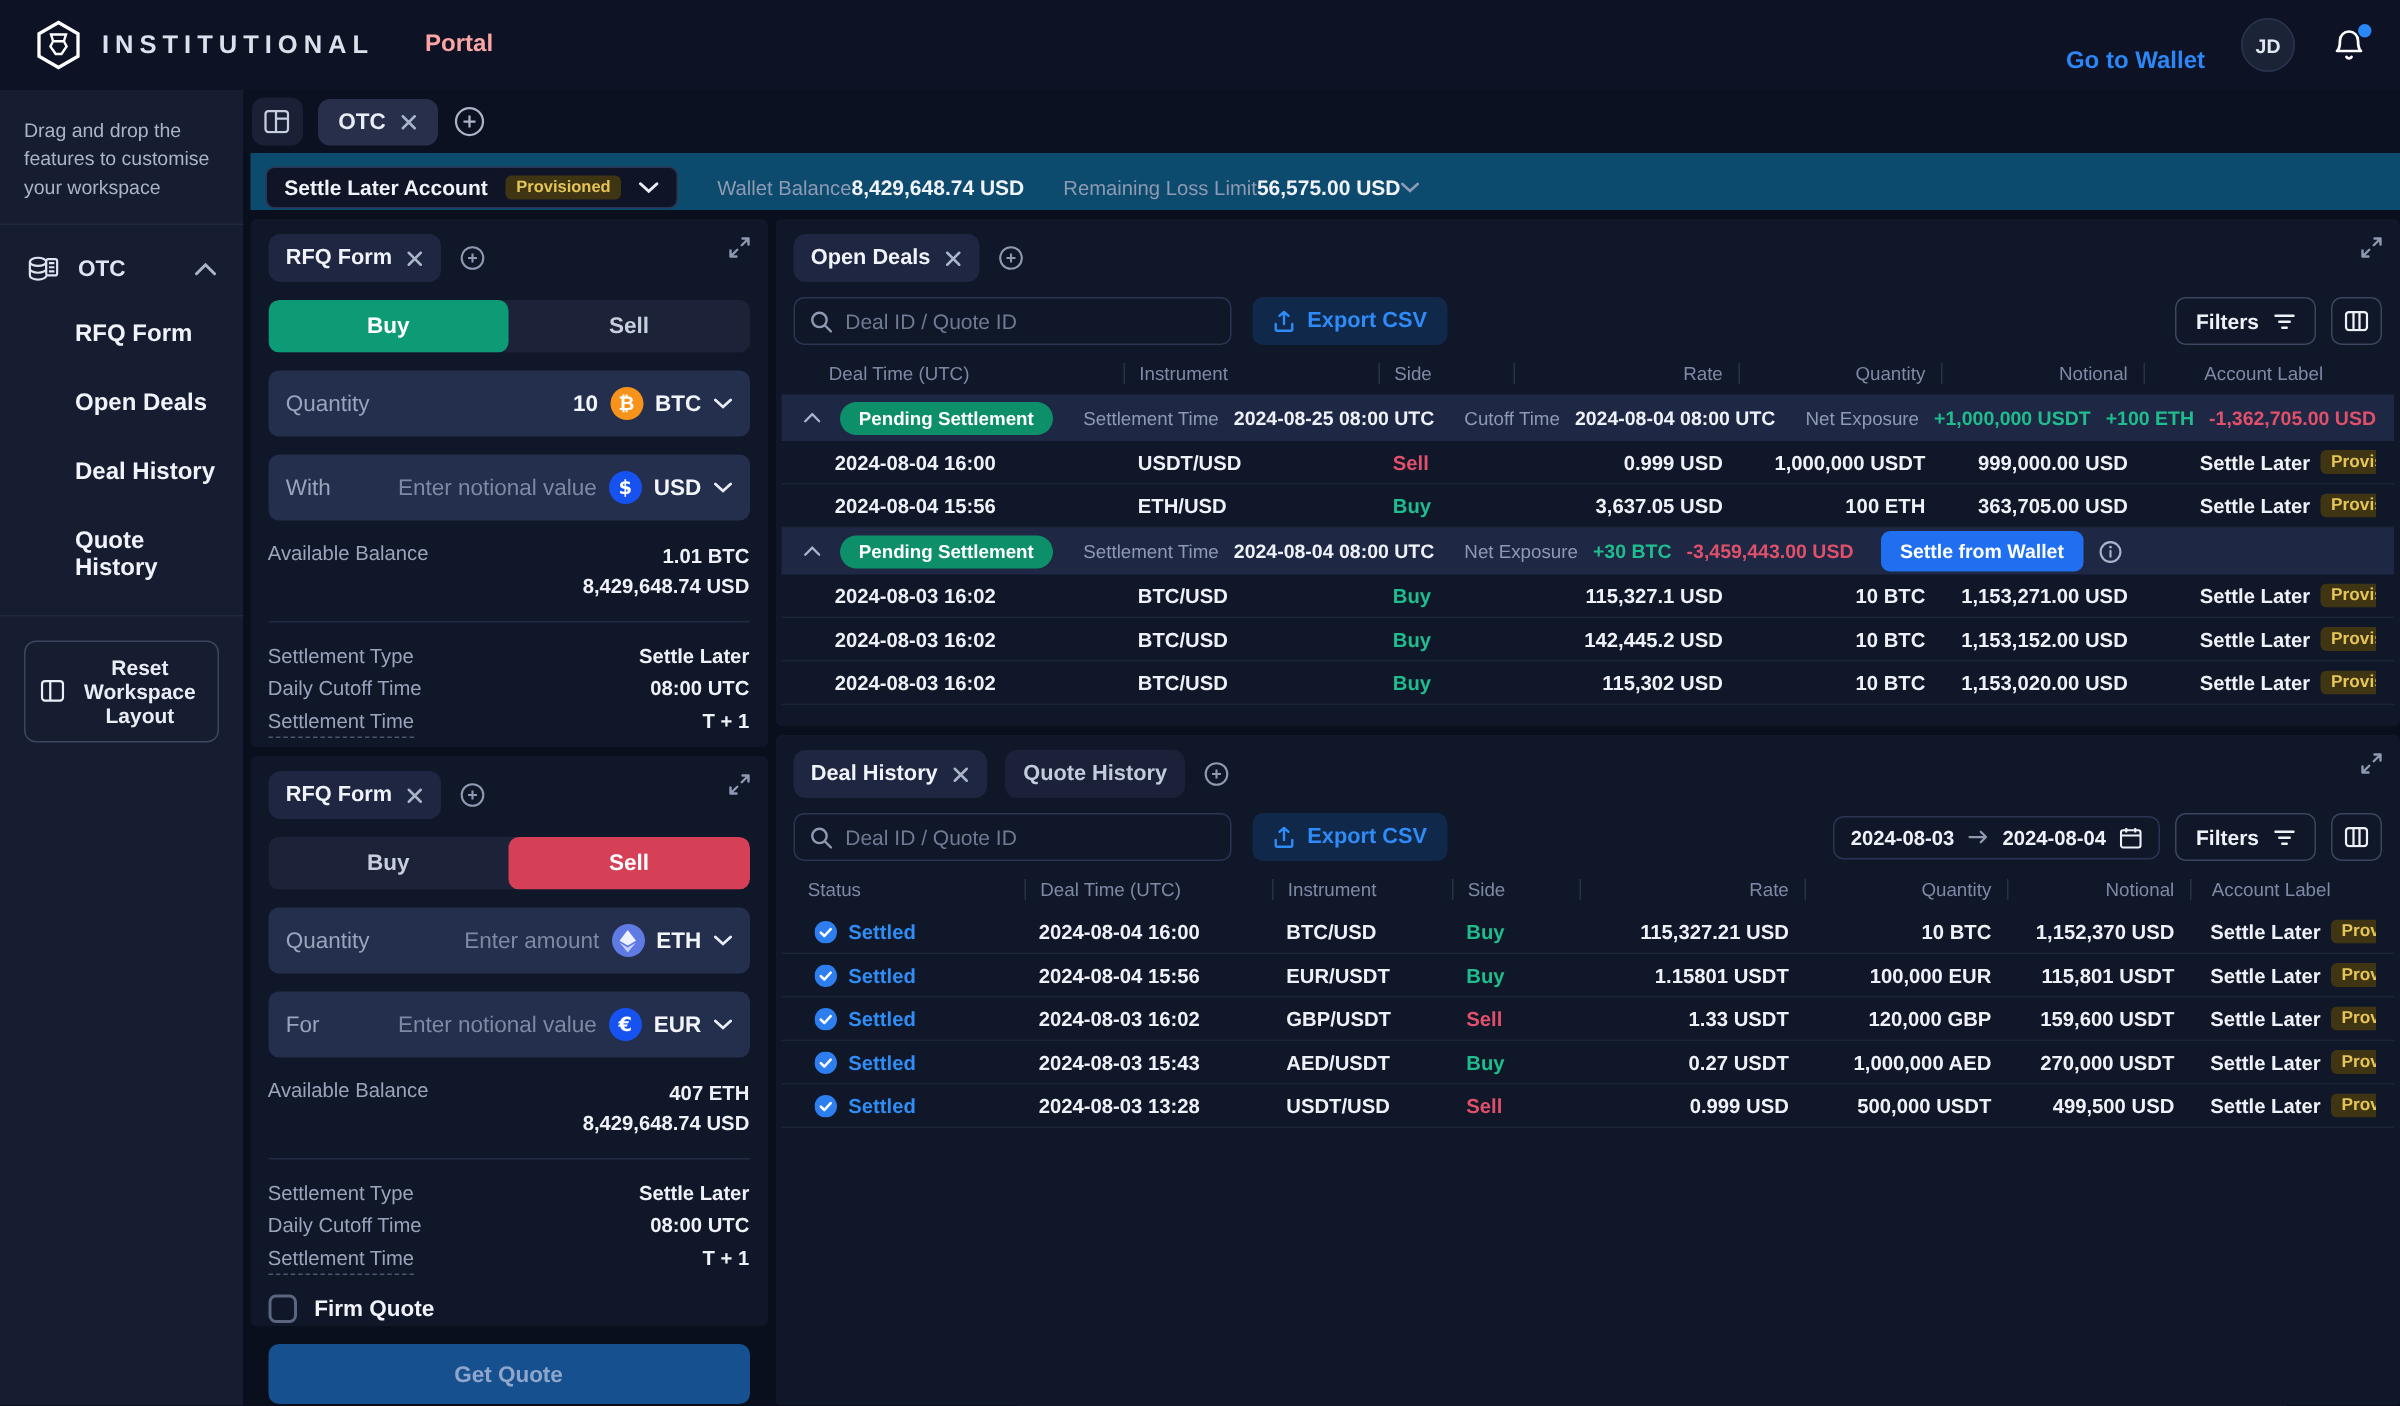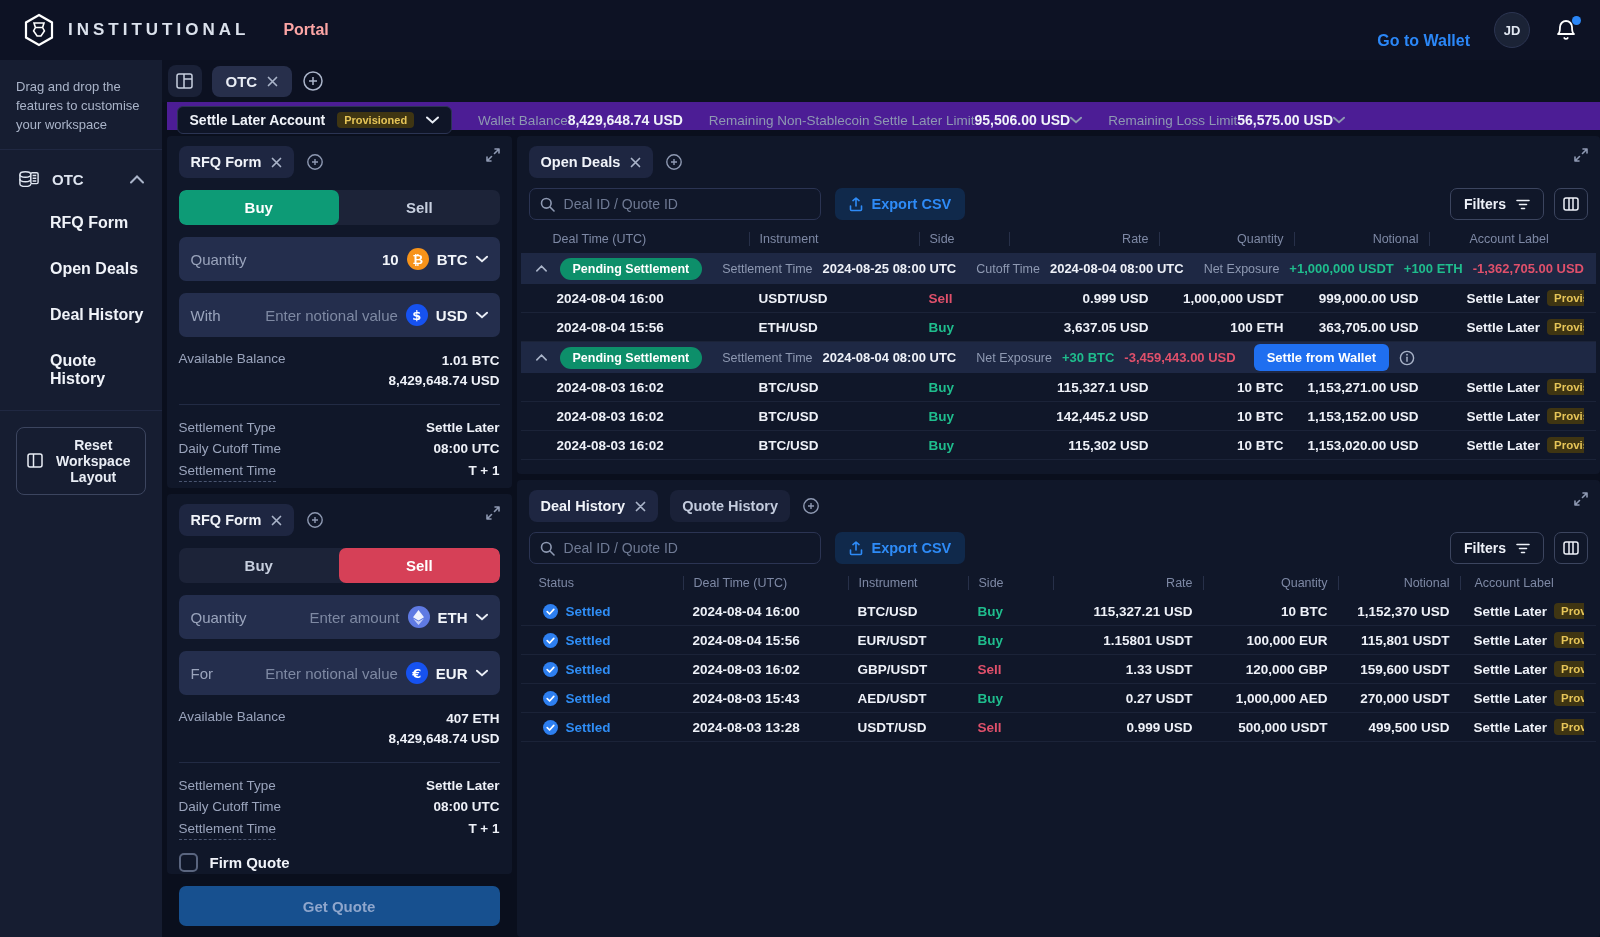--- a/index.html
+++ b/index.html
@@ -31,21 +31,21 @@
   .reset-btn { margin:16px 16px; border:1px solid #3c455f; border-radius:8px; background:transparent;
     color:#e9edf5; font-size:14px; font-weight:600; padding:9px 10px; display:flex; align-items:center; justify-content:center; gap:9px; cursor:pointer; font-family:inherit; }
 
   .main { flex:1; display:flex; flex-direction:column; background:#0a0f1d; }
   .tabstrip { height:42px; display:flex; align-items:center; gap:10px; padding:0 0 0 6px; background:#0c1121; }
   .iconbtn { width:34px; height:32px; border-radius:8px; background:#1a2137; display:flex; align-items:center; justify-content:center; cursor:pointer; }
   .ws-tab { display:flex; align-items:center; gap:10px; background:#272f4b; border-radius:8px; padding:7px 14px; font-size:15px; font-weight:700; cursor:pointer; }
   .plusbtn { cursor:pointer; display:flex; align-items:center; }
 
   
-  .acctbar { height:28px; margin-left:5px; background:#4c1d95; display:flex; align-items:center; gap:26px; padding:8px 14px 0 10px; }
+  .acctbar { height:38px; margin-left:5px; background:#0c4a6e; display:flex; align-items:center; gap:26px; padding:8px 14px 0 10px; }
   .acct-select { display:flex; align-items:center; gap:12px; background:#0f1527; border:1px solid #2b3453; border-radius:6px; padding:5px 12px; cursor:pointer; }
   .acct-name { font-size:14px; font-weight:700; color:#f0f3f9; }
   .badge-gold { background:#3f3512; color:#e6c558; font-size:11px; font-weight:700; border-radius:4px; padding:2px 7px; }
   .metric { display:flex; align-items:center; }
   .metric-label { font-size:13.5px; color:#8e99b2; }
   .metric-value { font-size:14px; font-weight:700; color:#f0f3f9; }
   .metric .chev { cursor:pointer; }
 
   
   .content { flex:1; display:flex; gap:5px; padding:6px 0 0 5px; overflow:hidden; }
@@ -235,29 +235,20 @@
           <svg width="13" height="8" viewBox="0 0 13 8" fill="none" stroke="#e9edf5" stroke-width="2" stroke-linecap="round">
               <path d="M1 1.5 6.5 6.5 12 1.5"></path>
             </svg>
         </span>
       </div>
       <div class="metric">
         <span class="metric-label">Wallet Balance</span>
         <span class="metric-value">8,429,648.74 USD</span>
       </div>
       <div class="metric">
-        <span class="metric-label">Remaining Non-Stablecoin Settle Later Limit</span>
-        <span class="metric-value">95,506.00 USD</span>
-        <span class="chev">
-          <svg width="12" height="8" viewBox="0 0 13 8" fill="none" stroke="#8e99b2" stroke-width="2" stroke-linecap="round">
-              <path d="M1 1.5 6.5 6.5 12 1.5"></path>
-            </svg>
-        </span>
-      </div>
-      <div class="metric">
         <span class="metric-label">Remaining Loss Limit</span>
         <span class="metric-value">56,575.00 USD</span>
         <span class="chev">
           <svg width="12" height="8" viewBox="0 0 13 8" fill="none" stroke="#8e99b2" stroke-width="2" stroke-linecap="round">
               <path d="M1 1.5 6.5 6.5 12 1.5"></path>
             </svg>
         </span>
       </div>
     </div>
 
@@ -642,20 +633,35 @@
             </div>
             <button class="export">
               <span>
                 <svg width="14" height="15" viewBox="0 0 14 15" fill="none" stroke="#2e8bf7" stroke-width="1.6" stroke-linecap="round" stroke-linejoin="round">
                     <path d="M7 1v8M4 3.6 7 1l3 2.6M1.5 9v3.5a1 1 0 0 0 1 1h9a1 1 0 0 0 1-1V9"></path>
                   </svg>
               </span>
               <span>Export CSV</span>
             </button>
             <div class="tb-right">
+              <div class="daterange">
+                <span>2024-08-03</span>
+                <span class="dr-arrow">
+                  <svg width="14" height="10" viewBox="0 0 14 10" fill="none" stroke="#8e99b2" stroke-width="1.5" stroke-linecap="round" stroke-linejoin="round">
+                      <path d="M1 5h11M8.5 1.5 12 5l-3.5 3.5"></path>
+                    </svg>
+                </span>
+                <span>2024-08-04</span>
+                <span>
+                  <svg width="15" height="15" viewBox="0 0 15 15" fill="none" stroke="#eef1f8" stroke-width="1.4">
+                      <rect x="1" y="2.5" width="13" height="11.5" rx="1.5"></rect>
+                      <path d="M1 6h13M4.5 1v3M10.5 1v3"></path>
+                    </svg>
+                </span>
+              </div>
               <button class="filters-btn">
                 <span>Filters</span>
                 <span>
                   <svg width="14" height="11" viewBox="0 0 14 11" stroke="#eef1f8" stroke-width="1.6" stroke-linecap="round">
                       <path d="M1 1.5h12M3.5 5.5h7M5.5 9.5h3"></path>
                     </svg>
                 </span>
               </button>
               <div class="colbtn">
                 <span>

